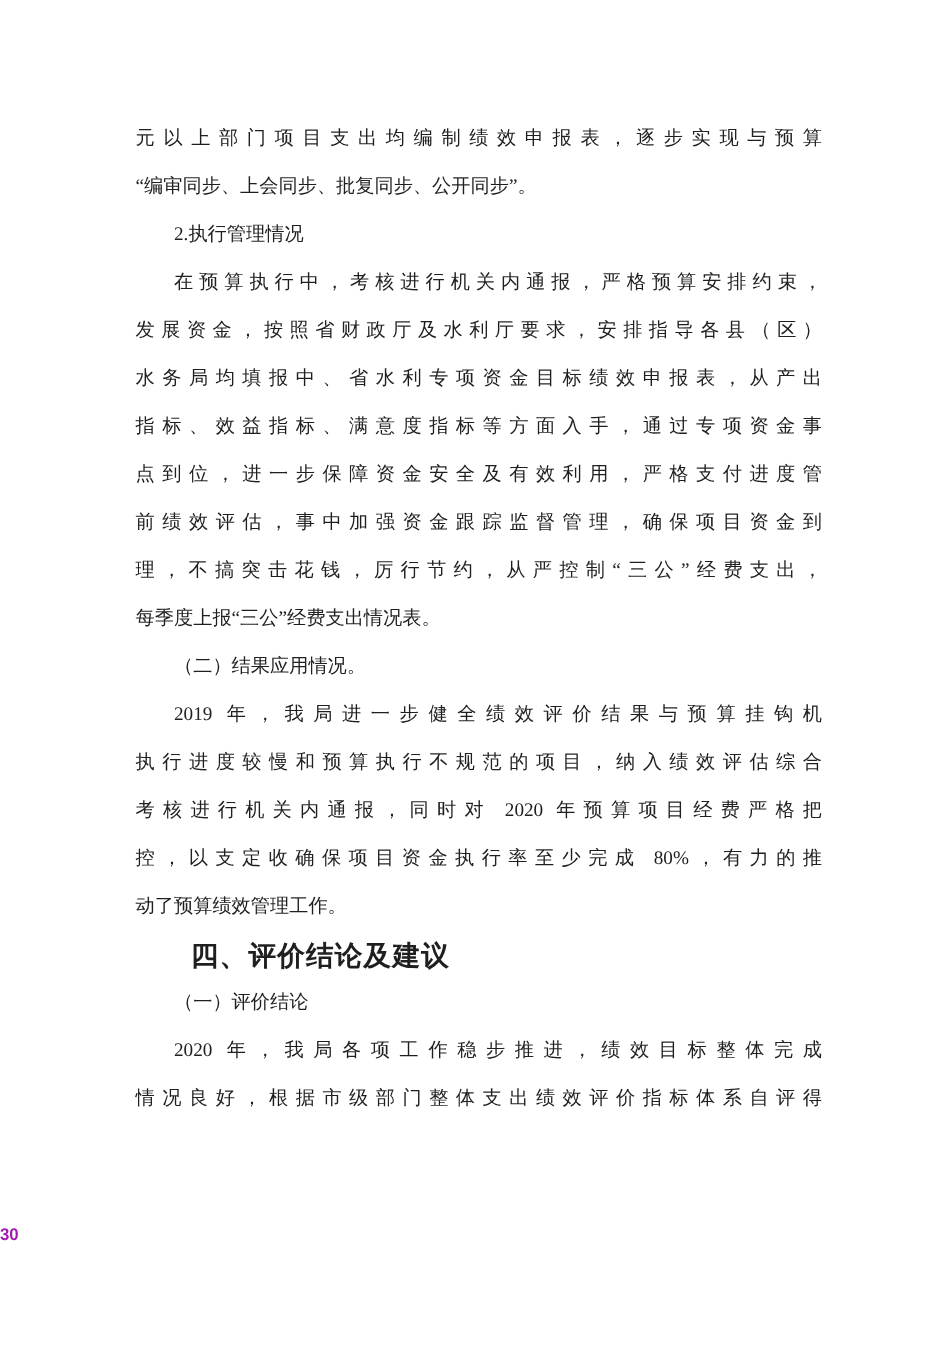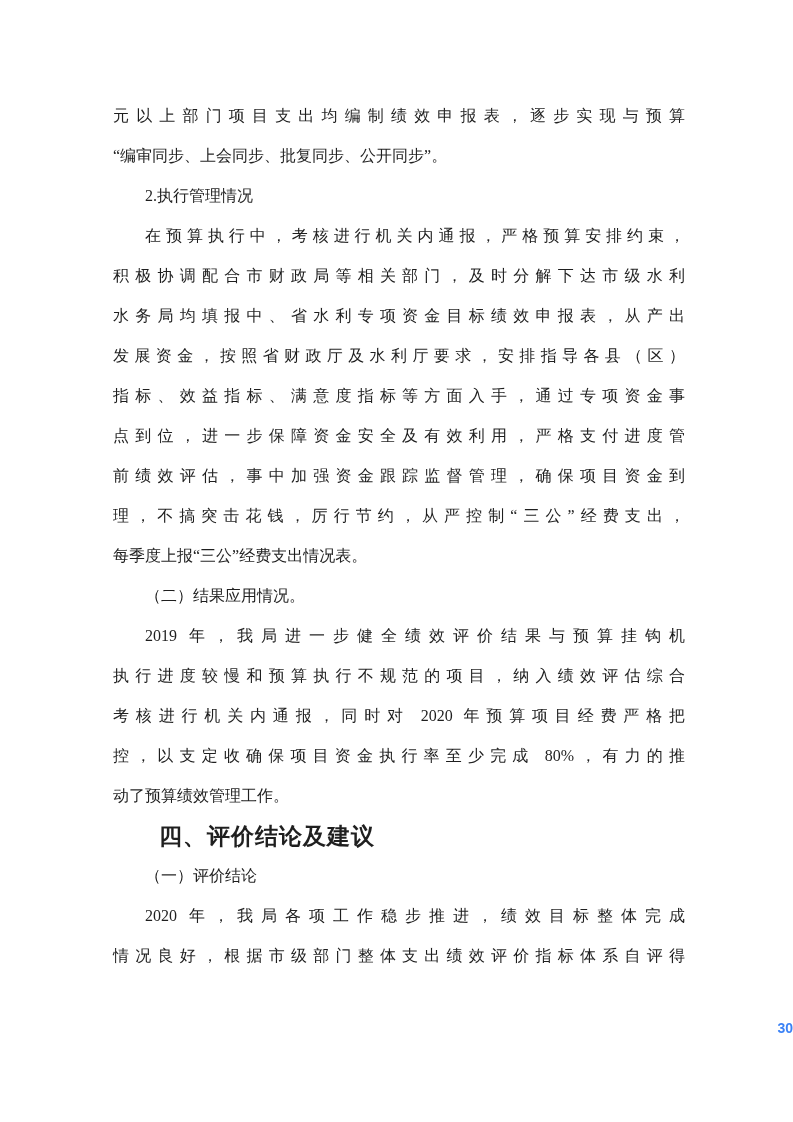--- a/index.html
+++ b/index.html
@@ -39,39 +39,38 @@
     font-weight: bold;
     font-size: 23px;
     font-family: "Liberation Sans", "DejaVu Sans", sans-serif;
     letter-spacing: 1px;
   }
   .page-number {
     position: absolute;
     top: 1020px;
     left: 0;
     right: 0;
-    text-align: right;
+    text-align: left;
     font-family: "Liberation Sans", "DejaVu Sans", sans-serif;
     font-size: 14px;
     font-weight: bold;
-    color: #3b82f6;
+    color: #a21caf;
   }
 </style>
 </head>
 <body>
 
 <div class="page">
   <div class="text-block">
       <div class="line justify">元以上部门项目支出均编制绩效申报表，逐步实现与预算</div>
       <div class="line">“编审同步、上会同步、批复同步、公开同步”。</div>
       <div class="line indent">2.执行管理情况</div>
       <div class="line justify indent">在预算执行中，考核进行机关内通报，严格预算安排约束，</div>
-      <div class="line justify">积极协调配合市财政局等相关部门，及时分解下达市级水利</div>
+      <div class="line justify">发展资金，按照省财政厅及水利厅要求，安排指导各县（区）</div>
       <div class="line justify">水务局均填报中、省水利专项资金目标绩效申报表，从产出</div>
-      <div class="line justify">发展资金，按照省财政厅及水利厅要求，安排指导各县（区）</div>
       <div class="line justify">指标、效益指标、满意度指标等方面入手，通过专项资金事</div>
       <div class="line justify">点到位，进一步保障资金安全及有效利用，严格支付进度管</div>
       <div class="line justify">前绩效评估，事中加强资金跟踪监督管理，确保项目资金到</div>
       <div class="line justify">理，不搞突击花钱，厉行节约，从严控制“三公”经费支出，</div>
       <div class="line">每季度上报“三公”经费支出情况表。</div>
       <div class="line indent">（二）结果应用情况。</div>
       <div class="line justify indent">2019 年，我局进一步健全绩效评价结果与预算挂钩机</div>
       <div class="line justify">执行进度较慢和预算执行不规范的项目，纳入绩效评估综合</div>
       <div class="line justify">考核进行机关内通报，同时对 2020 年预算项目经费严格把</div>
       <div class="line justify">控，以支定收确保项目资金执行率至少完成 80%，有力的推</div>

